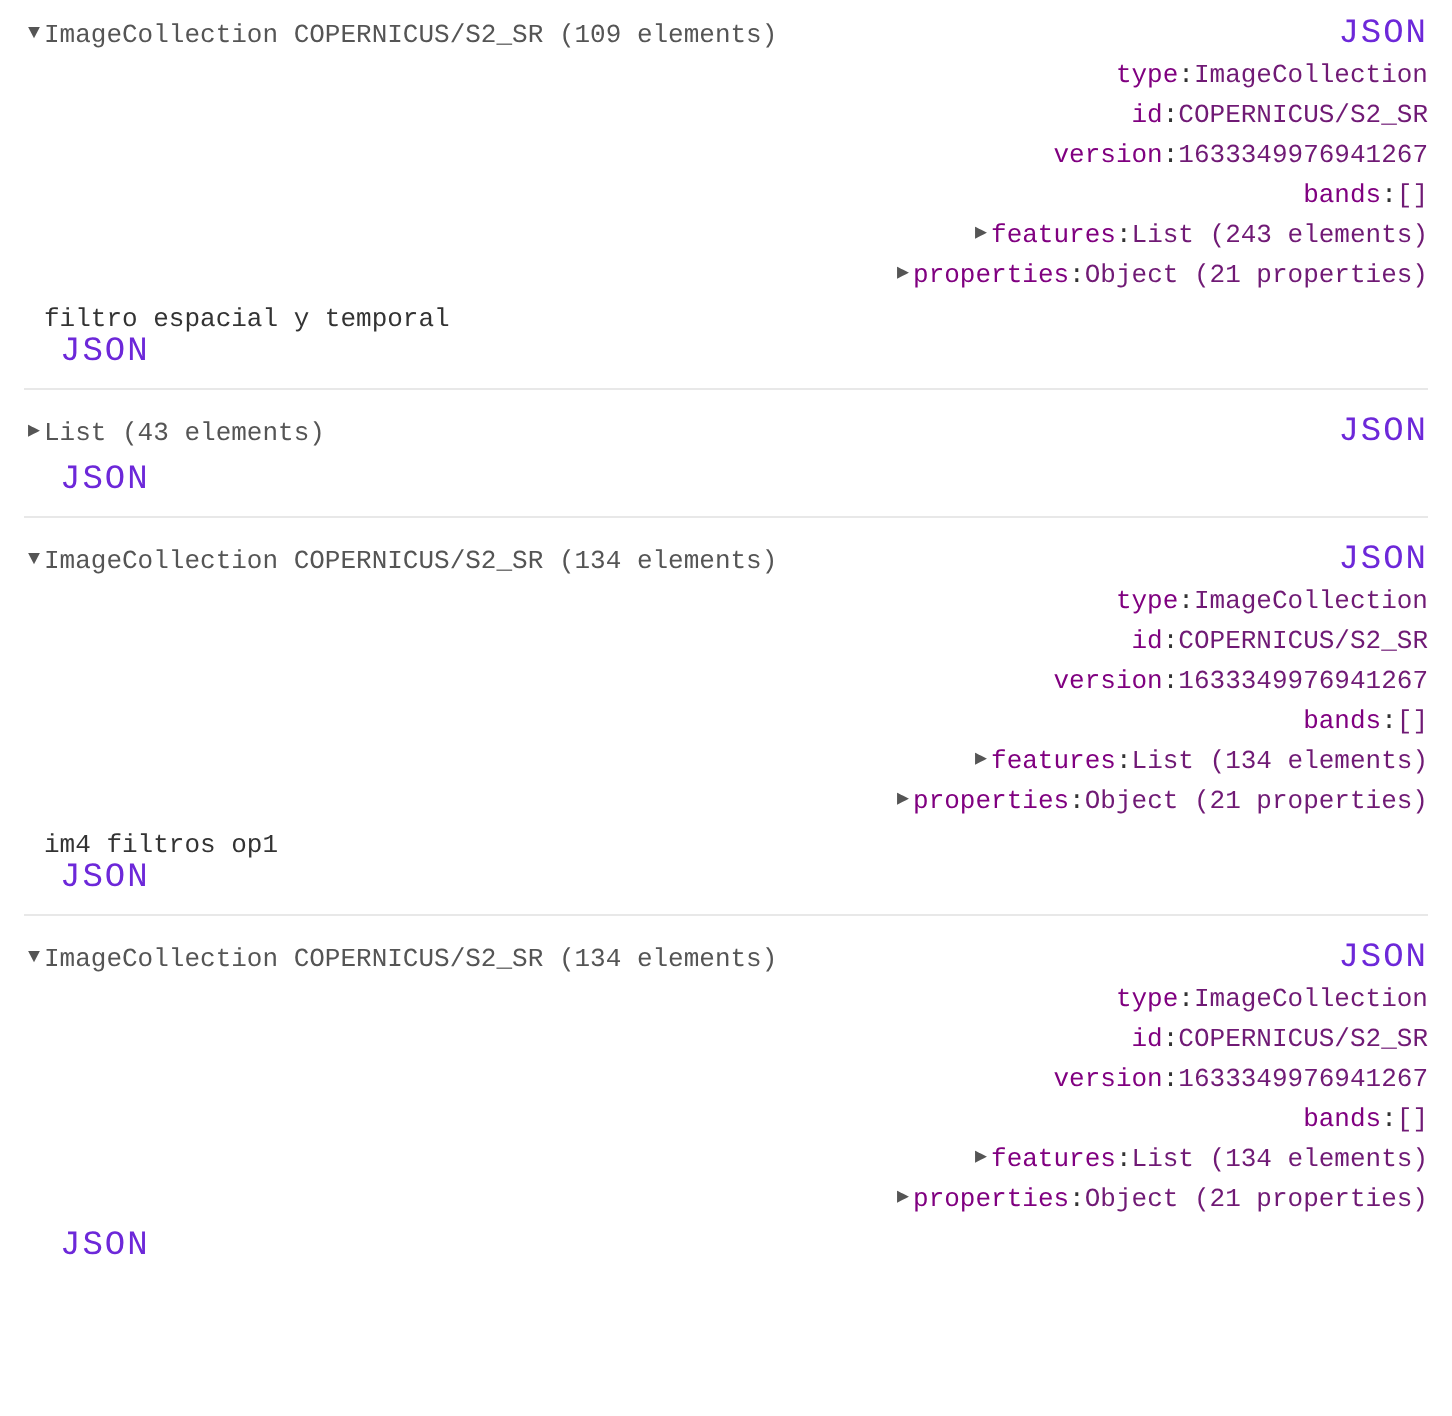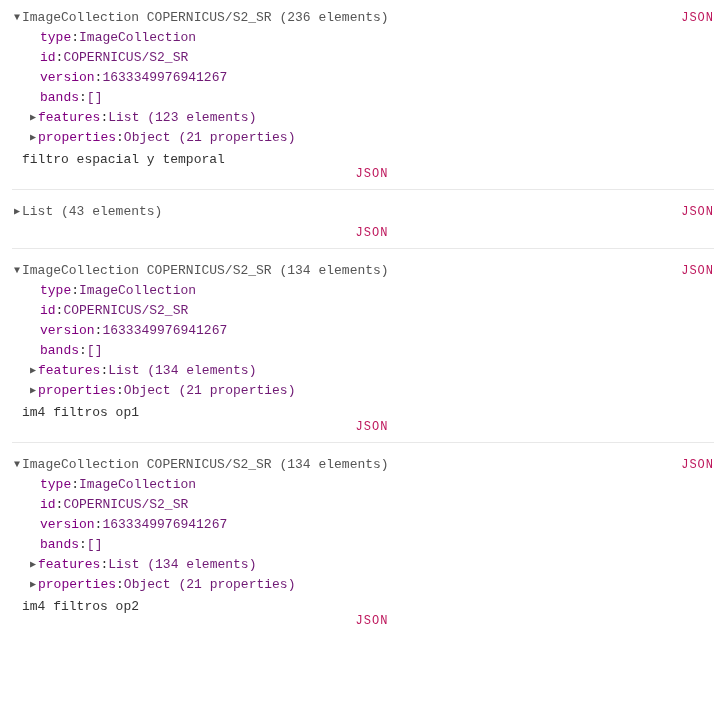--- a/index.html
+++ b/index.html
@@ -30,29 +30,29 @@
       font-size: 10px;
       cursor: pointer;
       user-select: none;
       text-align: center;
     }
     .header-text {
       color: #555;
       flex: 1;
     }
     .json-link {
-      color: #be185d;
+      color: #6d28d9;
       letter-spacing: 1px;
-      font-size: 12px;
+      font-size: 17px;
       cursor: pointer;
-      text-align: center;
+      text-align: left;
       padding-left: 8px;
     }
     .indent { padding-left: 28px; }
-    .prop-row { line-height: 20px; display: flex; align-items: center; }
+    .prop-row { line-height: 20px; display: flex; align-items: center; justify-content: flex-end; }
     .key { color: #800080; }
     .colon { color: #333; }
     .value { color: #701a75; }
     .label-row {
       padding: 4px 0 2px 10px;
       color: #333;
       display: flex;
       flex-direction: column;
     }
     .label-text { flex: 1; }
@@ -66,21 +66,21 @@
       text-align: center;
     }
   </style>
 </head>
 <body>
 
 <div id="root">
     <div class="block">
       <div class="row">
         <span class="triangle">▼</span>
-        <span class="header-text">ImageCollection COPERNICUS/S2_SR (236 elements)</span>
+        <span class="header-text">ImageCollection COPERNICUS/S2_SR (109 elements)</span>
         <span class="json-link">JSON</span>
       </div>
       <div class="indent">
         <div class="prop-row">
           <span class="key">type</span>
           <span class="colon">: </span>
           <span class="value">ImageCollection</span>
         </div>
         <div class="prop-row">
           <span class="key">id</span>
@@ -94,21 +94,21 @@
         </div>
         <div class="prop-row">
           <span class="key">bands</span>
           <span class="colon">: </span>
           <span class="value">[]</span>
         </div>
         <div class="prop-row">
           <span class="nested-tri">▶</span>
           <span class="key">features</span>
           <span class="colon">: </span>
-          <span class="value">List (123 elements)</span>
+          <span class="value">List (243 elements)</span>
         </div>
         <div class="prop-row">
           <span class="nested-tri">▶</span>
           <span class="key">properties</span>
           <span class="colon">: </span>
           <span class="value">Object (21 properties)</span>
         </div>
       </div>
       <div class="label-row">
         <span class="label-text">filtro espacial y temporal</span>
@@ -204,17 +204,16 @@
           <span class="value">List (134 elements)</span>
         </div>
         <div class="prop-row">
           <span class="nested-tri">▶</span>
           <span class="key">properties</span>
           <span class="colon">: </span>
           <span class="value">Object (21 properties)</span>
         </div>
       </div>
       <div class="label-row">
-        <span class="label-text">im4 filtros op2</span>
         <span class="json-link">JSON</span>
       </div>
     </div>
   </div>
 
 </body></html>

